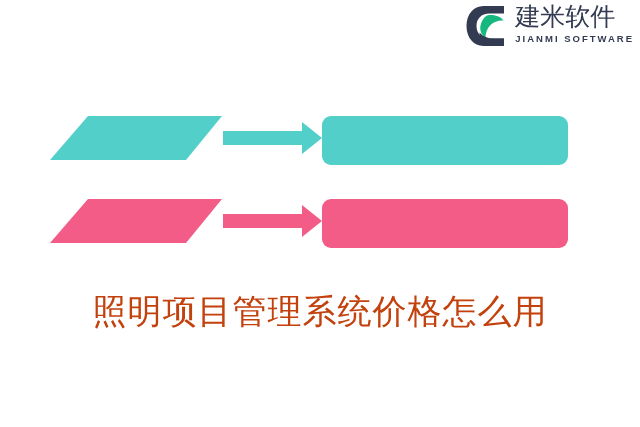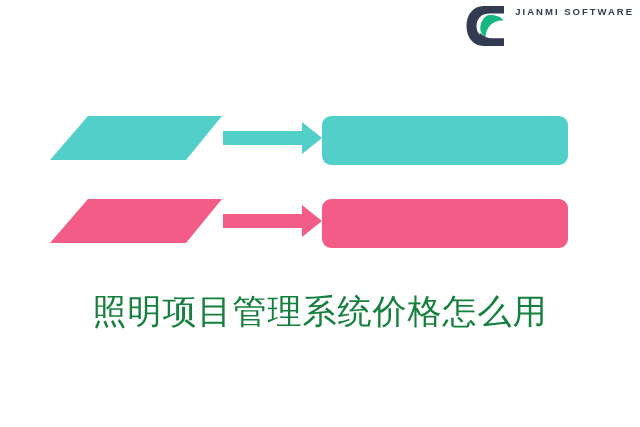--- a/index.html
+++ b/index.html
@@ -92,39 +92,40 @@
 
   
   .title {
     position: absolute;
     left: 0;
     top: 289px;
     width: 640px;
     text-align: center;
     font-size: 34px;
     line-height: 44px;
-    color: #15803d;
+    color: #c2410c;
     letter-spacing: 1px;
     white-space: nowrap;
     font-family: "DejaVu Sans", "Liberation Sans", sans-serif;
     font-weight: 500;
   }
 </style>
 </head>
 <body>
 
 <div id="banner">
 
   <div class="brand">
     <svg class="brand-mark" viewBox="0 0 48 48" aria-hidden="true">
       <path d="M20.5 4 L41 4 L41 11.5 L26.5 11.5 C18 11.5 13.5 17 13.5 24 C13.5 31 18 36.5 26.5 36.5 L41 36.5 L41 44 L20.5 44 C10.5 44 3.5 35.5 3.5 24 C3.5 12.5 10.5 4 20.5 4 Z" fill="#333b52"></path>
       <path d="M24 13.5 C31 12 37.5 14.5 40.5 18.5 C36 18 31 19.5 27.5 23 C24 26.5 22.5 31 22.5 35.5 C18.5 33 16.5 28.5 17.5 23.5 C18.3 19.3 20.6 15.4 24 13.5 Z" fill="#16b87f"></path>
       <path d="M16.5 30.5 C20 34.5 25 36.5 30.5 36.5 L41 36.5 L41 44 L24 44 C19.5 42 16.5 37 16.5 30.5 Z" fill="#333b52"></path>
     </svg>
     <div class="brand-text">
+      <div class="brand-name-cn">建米软件</div>
       <div class="brand-name-en">JIANMI SOFTWARE</div>
     </div>
   </div>
 
   <div class="row" id="row-teal">
     <svg class="row-svg" width="330" height="60" viewBox="0 0 330 60" aria-hidden="true">
       <polygon points="88,8 222,8 186,52 50,52" fill="#53cfc9"></polygon>
       <path d="M223 23 L302 23 L302 14 L322 30 L302 46 L302 37 L223 37 Z" fill="#53cfc9"></path>
     </svg>
     <div class="row-rect" id="rect-teal"></div>

